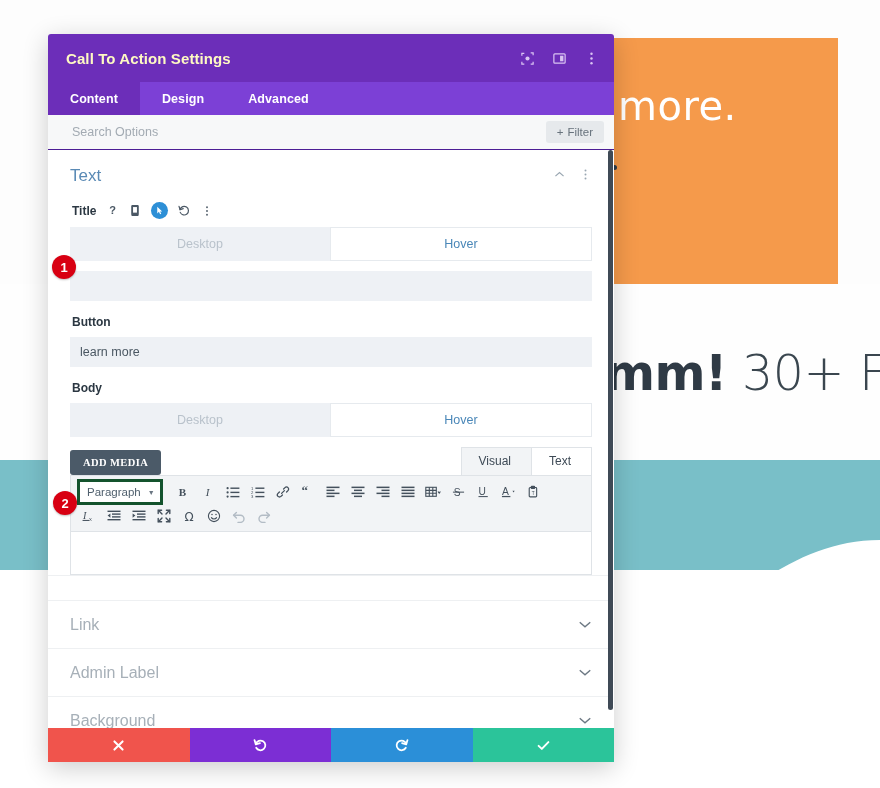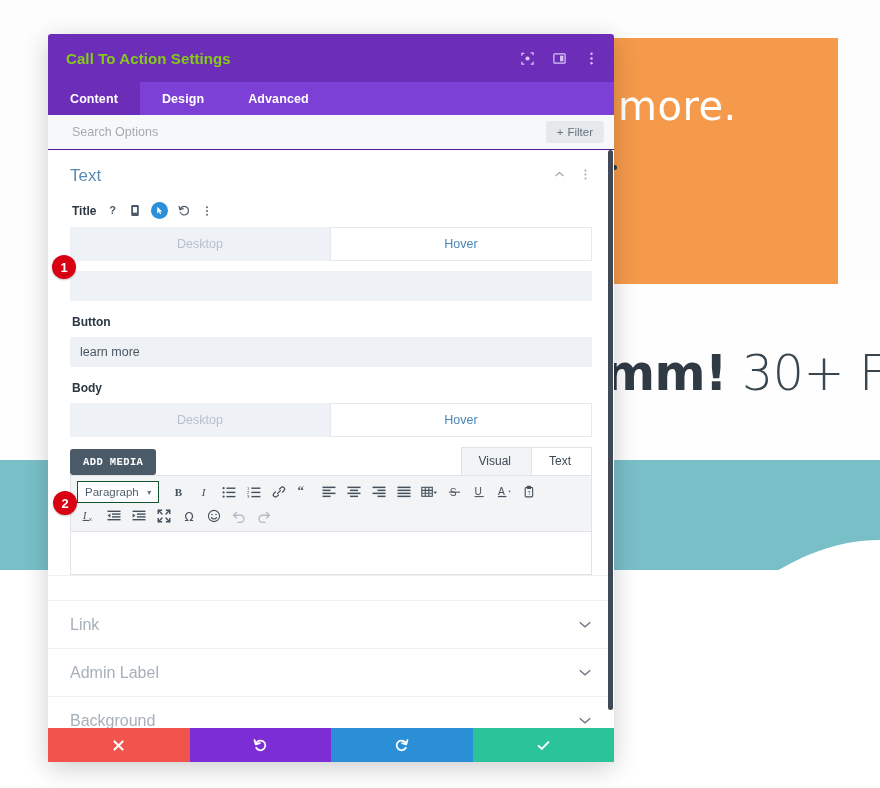--- a/index.html
+++ b/index.html
@@ -119,21 +119,21 @@
   
   .modal-header {
     height: 48px;
     background: #6c2eb9;
     display: flex;
     align-items: center;
     padding: 0 14px 0 18px;
     flex: 0 0 auto;
   }
   .modal-title {
-    color: #84cc16;
+    color: #fef9c3;
     font-size: 15px;
     font-weight: 700;
     flex: 1;
     letter-spacing: 0.1px;
   }
   .header-icons {
     display: flex;
     align-items: center;
     gap: 14px;
   }
@@ -340,21 +340,21 @@
   .add-media-btn {
     background: #4b5a68;
     color: #ffffff;
     font-size: 10.5px;
     font-weight: 700;
     letter-spacing: 0.4px;
     padding: 7px 13px;
     border-radius: 3px;
     border: none;
     cursor: pointer;
-    font-family: Liberation Mono, monospace;
+    font-family: Liberation Serif, serif;
   }
   .vt-tabs { display: flex; align-items: flex-end; }
   .vt-tab {
     font-size: 12px;
     color: #3e4a56;
     padding: 6px 20px 7px 17px;
     border: 1px solid #dfe3e7;
     cursor: pointer;
     background: #ffffff;
     border-bottom: none;
@@ -385,21 +385,21 @@
     cursor: pointer;
     font-size: 13px;
   }
   .tb-btn svg { display:block; }
   .tb-btn.faded { color: #b3bcc5; }
   .tb-select {
     display: flex;
     align-items: center;
     gap: 7px;
     background: #ffffff;
-    border: 1px solid #14532d;
+    border: 3px solid #14532d;
     height: 20px;
     padding: 0 5px 0 7px;
     font-size: 11.5px;
     color: #50606e;
     margin-right: 7px;
     cursor: pointer;
   }
   .caret-sm {
     font-size: 7px;
     color: #6a7682;

